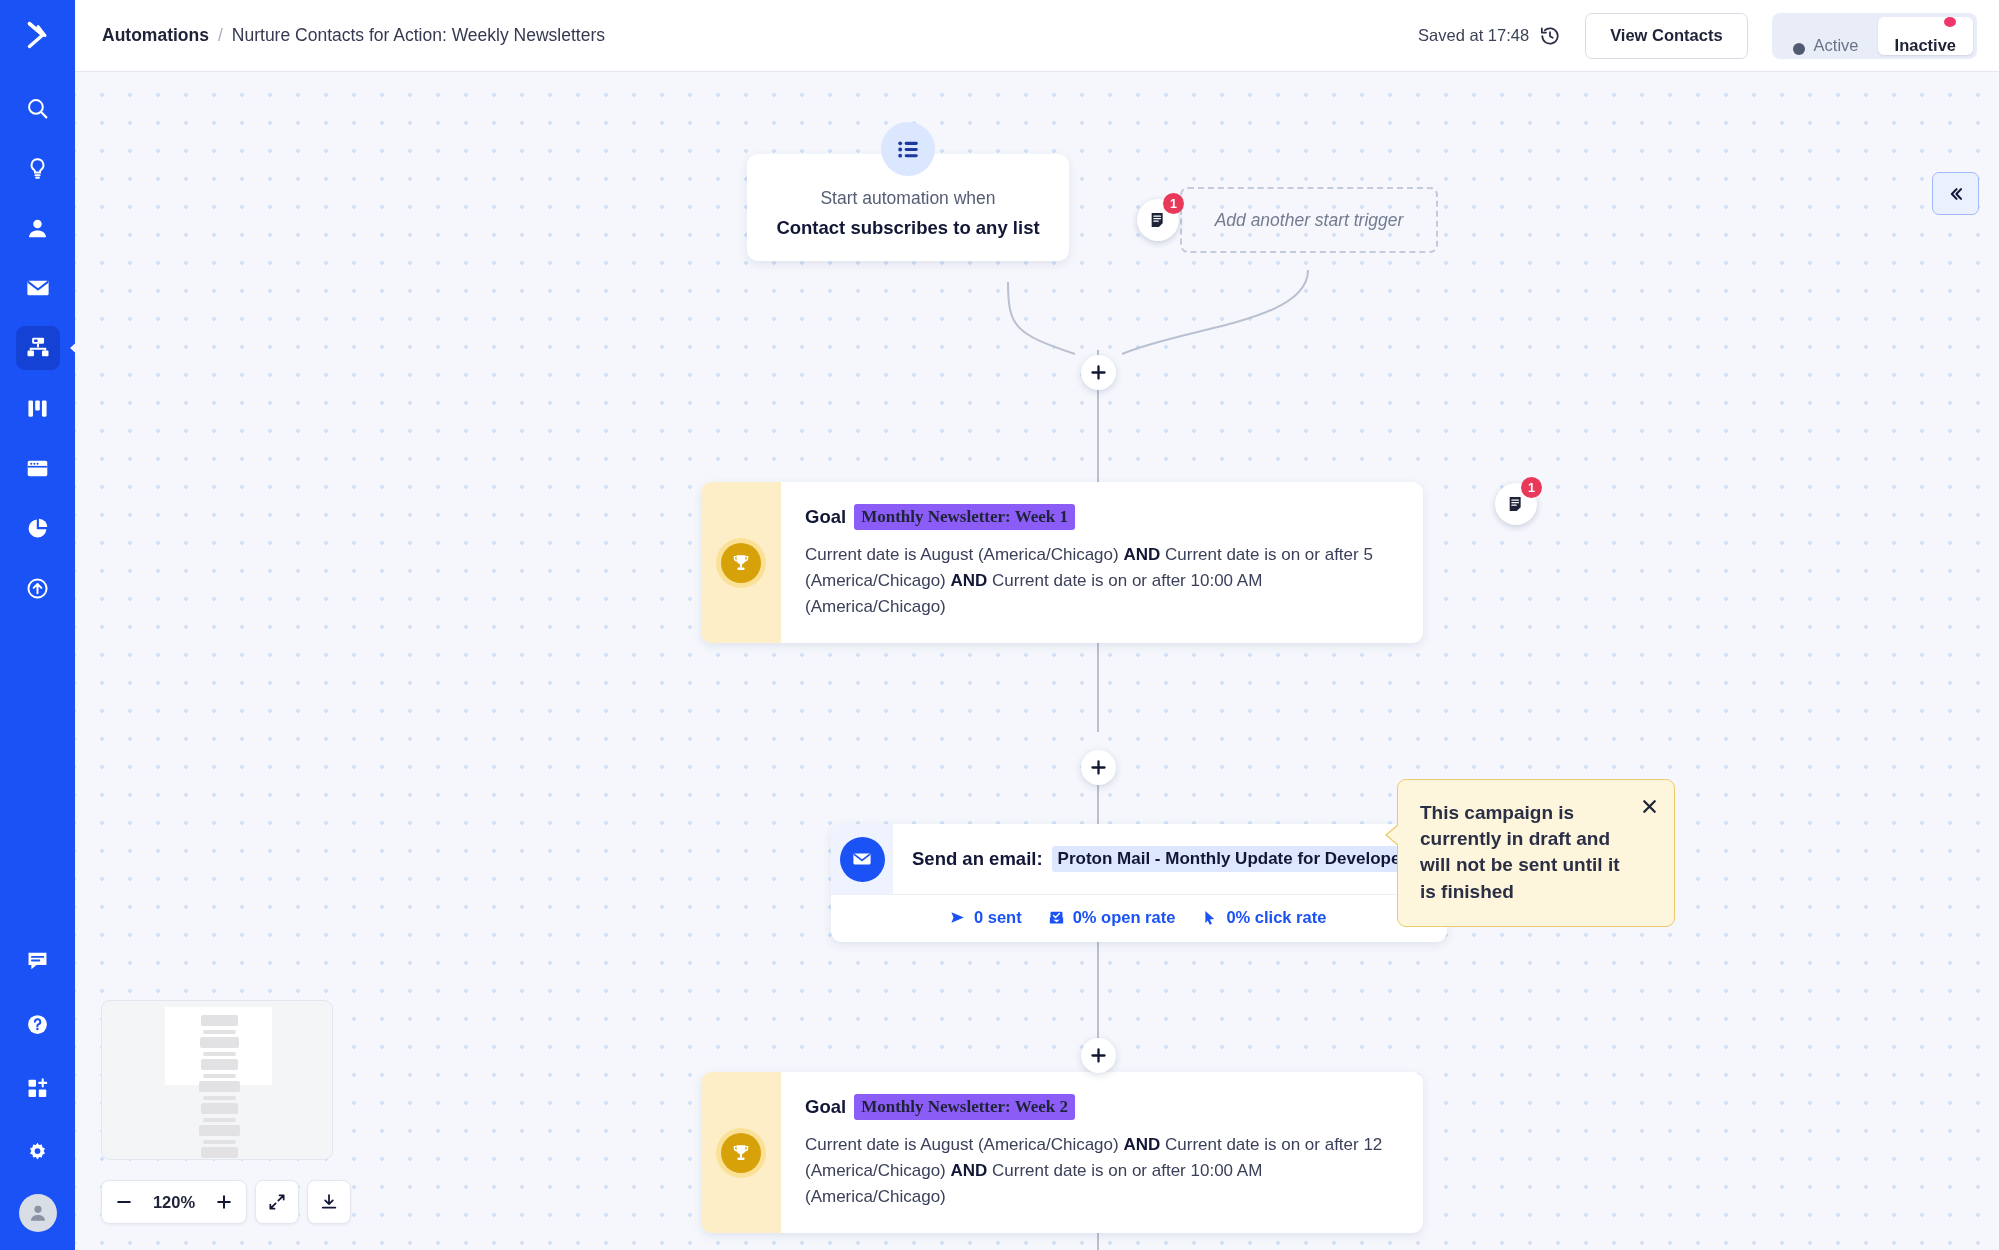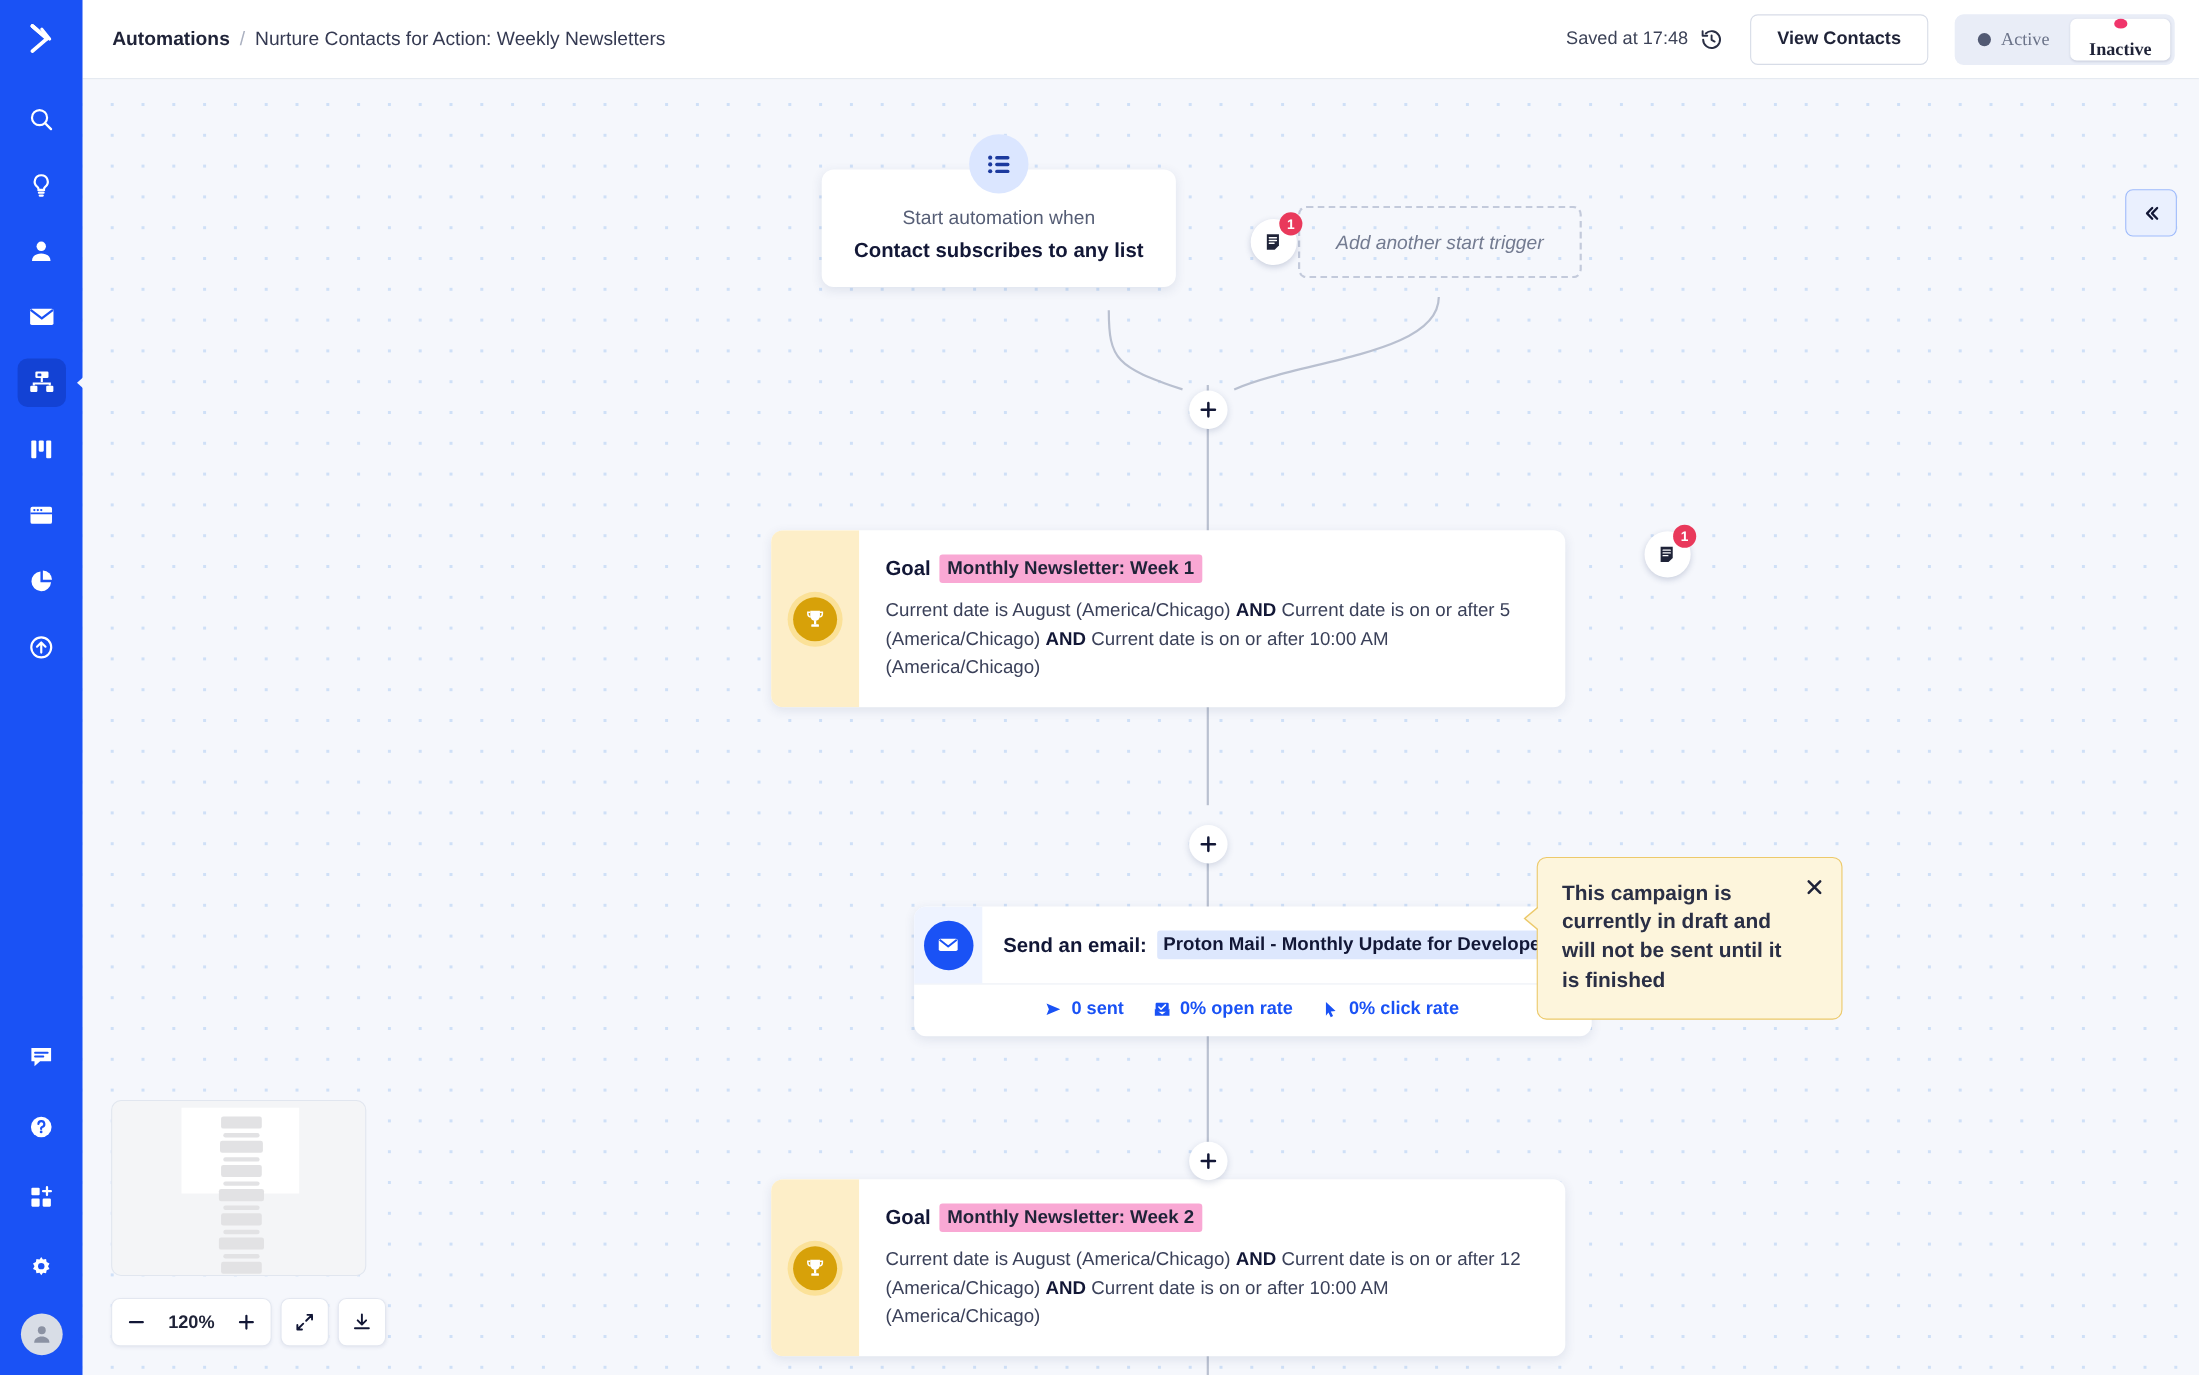--- a/index.html
+++ b/index.html
@@ -78,23 +78,23 @@
     font-size: 16.5px; font-weight: 700; color: #1f2338;
     font-family: "Liberation Sans", sans-serif;
     cursor: pointer; display: flex; align-items: center;
   }
 
   .status-toggle {
     display: flex; align-items: center;
     background: #e9edf7; border-radius: 8px; padding: 4px; gap: 2px;
   }
   .status-opt {
-    display: flex; align-items: center; gap: 9px;
+    display: flex; align-items: flex-end; gap: 9px;
     height: 38px; padding: 0 17px; border-radius: 6px;
-    font-size: 16.5px; cursor: pointer; font-family: Liberation Serif, serif;
+    font-size: 16.5px; cursor: pointer;
   }
   .status-opt .dot { width: 12px; height: 12px; border-radius: 50%; }
   .status-opt.off { color: #6b7389; font-weight: 400; }
   .status-opt.off .dot { background: #525a73; }
   .status-opt.on { background: #ffffff; color: #1f2338; font-weight: 700; box-shadow: 0 1px 2px rgba(25,35,70,.12); flex-direction: column; }
   .status-opt.on .dot { background: #f0356b; }
 
   
   .canvas {
     position: absolute; left: 75px; top: 72px; right: 0; bottom: 0;
@@ -177,22 +177,22 @@
     background: #fbe198; display: flex; align-items: center; justify-content: center;
   }
   .goal-disc {
     width: 40px; height: 40px; border-radius: 50%;
     background: #d7a109; display: flex; align-items: center; justify-content: center;
   }
   .goal-body { padding: 22px 24px 24px; flex: 1; }
   .goal-title-row { display: flex; align-items: center; gap: 8px; margin-bottom: 12px; }
   .goal-label { font-size: 18.5px; font-weight: 700; color: #121736; }
   .goal-chip {
-    background: #f9a8d4; color: #1f2338; font-size: 17px; font-weight: 700;
-    padding: 3px 7px; border-radius: 3px;
+    background: #8b5cf6; color: #1f2338; font-size: 17px; font-weight: 700;
+    padding: 3px 7px; border-radius: 3px; font-family: Liberation Serif, serif;
   }
   .goal-cond { font-size: 17px; color: #3a4059; line-height: 1.52; }
   .goal-cond b { color: #121736; font-weight: 700; }
 
   
   .email-card {
     position: absolute; width: 616px; background: #fff; border-radius: 11px;
     box-shadow: 0 3px 10px rgba(40,60,110,.10); overflow: hidden; z-index: 5; cursor: pointer;
   }
   .email-top { display: flex; align-items: stretch; }

